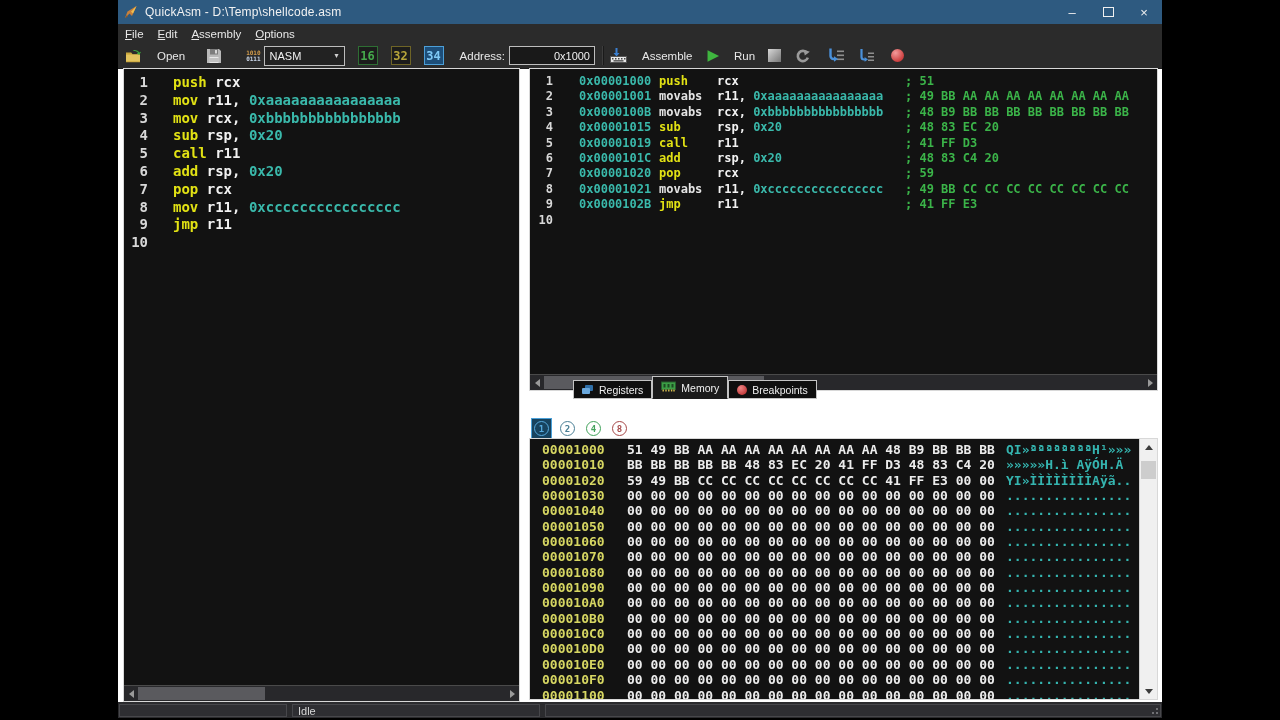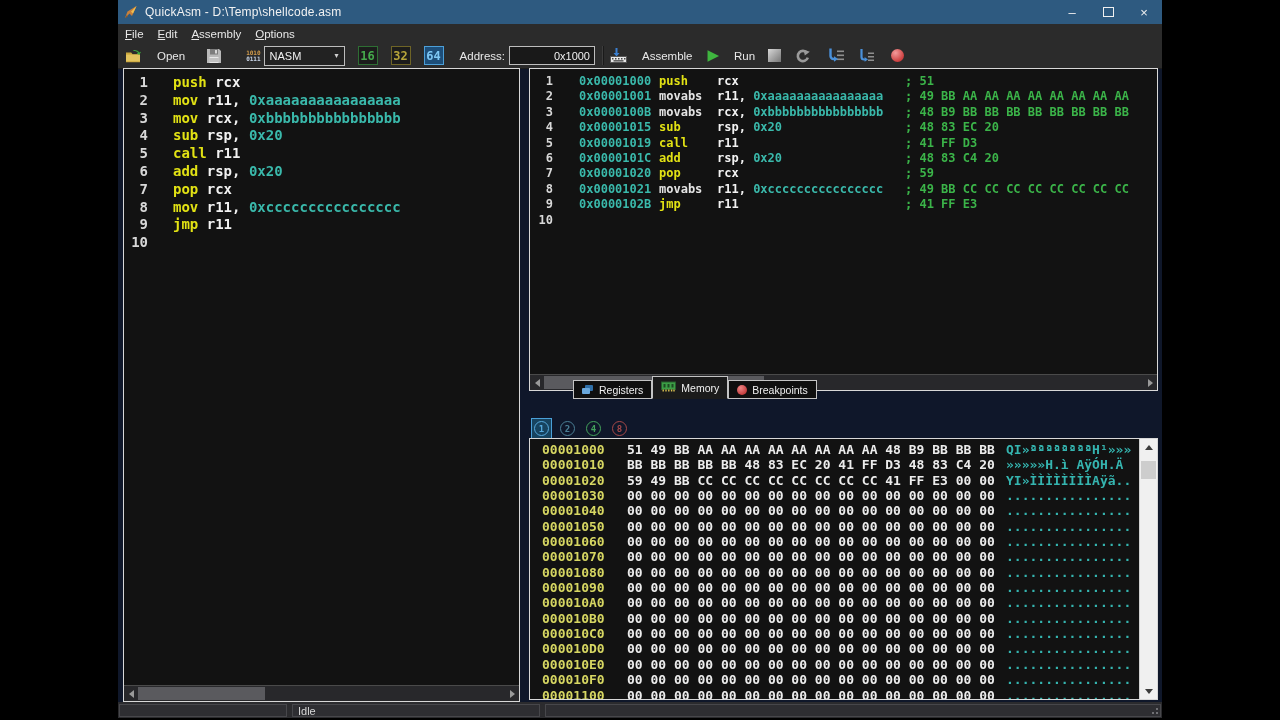--- a/index.html
+++ b/index.html
@@ -1,18 +1,18 @@
 <!DOCTYPE html>
 <html><head>
 <meta charset="utf-8">
 <style>
   html,body{margin:0;padding:0;}
   body{width:1280px;height:720px;background:#000;position:relative;overflow:hidden;
        font-family:"Liberation Sans",sans-serif;-webkit-font-smoothing:antialiased;}
-  .window{position:absolute;left:118px;top:0;width:1044px;height:718px;background:#0f172a;}
+  .window{position:absolute;left:118px;top:0;width:1044px;height:718px;background:#ffffff;}
 
   
   .titlebar{height:24px;background:#2e5a80;display:flex;align-items:center;color:#f2f2f2;font-size:12px;}
   .app-icon{margin:0 7px 0 6px;display:flex;}
   .title-text{flex:1;letter-spacing:.2px;}
   .win-btn{width:36px;height:24px;display:flex;align-items:center;justify-content:center;color:#f0f0f0;font-size:13px;}
   .max-glyph{width:9px;height:8px;border:1px solid #f0f0f0;display:block;}
 
   
   .menubar{height:19px;background:#2b2b2b;display:flex;align-items:center;color:#e8e8e8;font-size:11.5px;}
@@ -157,21 +157,21 @@
       <div class="bin-top">1010</div>
       <div class="bin-bottom">0111</div>
     </span>
     <span class="combo">
       <span>NASM</span>
       <span class="chev">▾</span>
     </span>
     <span id="bitness" style="display:flex;align-items:center;">
         <span class="bit-btn" style="color: rgb(70, 171, 76); border: 1px solid rgb(46, 110, 51);">16</span>
         <span class="bit-btn" style="color: rgb(181, 163, 58); border: 1px solid rgb(110, 100, 38);">32</span>
-        <span class="bit-btn active" style="color: rgb(126, 200, 245); border: 1px solid rgb(76, 159, 216);">64</span>
+        <span class="bit-btn active" style="color: rgb(126, 200, 245); border: 1px solid rgb(76, 159, 216);">34</span>
       </span>
     <span class="addr-label">Address:</span>
     <input class="addr-input" value="0x1000" style="">
     <span class="tb-sep" style="margin-left:7px"></span>
     <span class="tb-btn">
       <svg width="17" height="15" viewBox="0 0 17 15">
         <path d="M5.5 0 v5 h-2 l3 3.5 3-3.5 h-2 v-5z" fill="#3a7fd0"></path>
         <rect x="0.5" y="8.5" width="16" height="6" fill="#e8e8e8" stroke="#555" stroke-width="1"></rect>
         <g fill="#444">
           <rect x="2" y="10" width="1.5" height="1.5"></rect>

